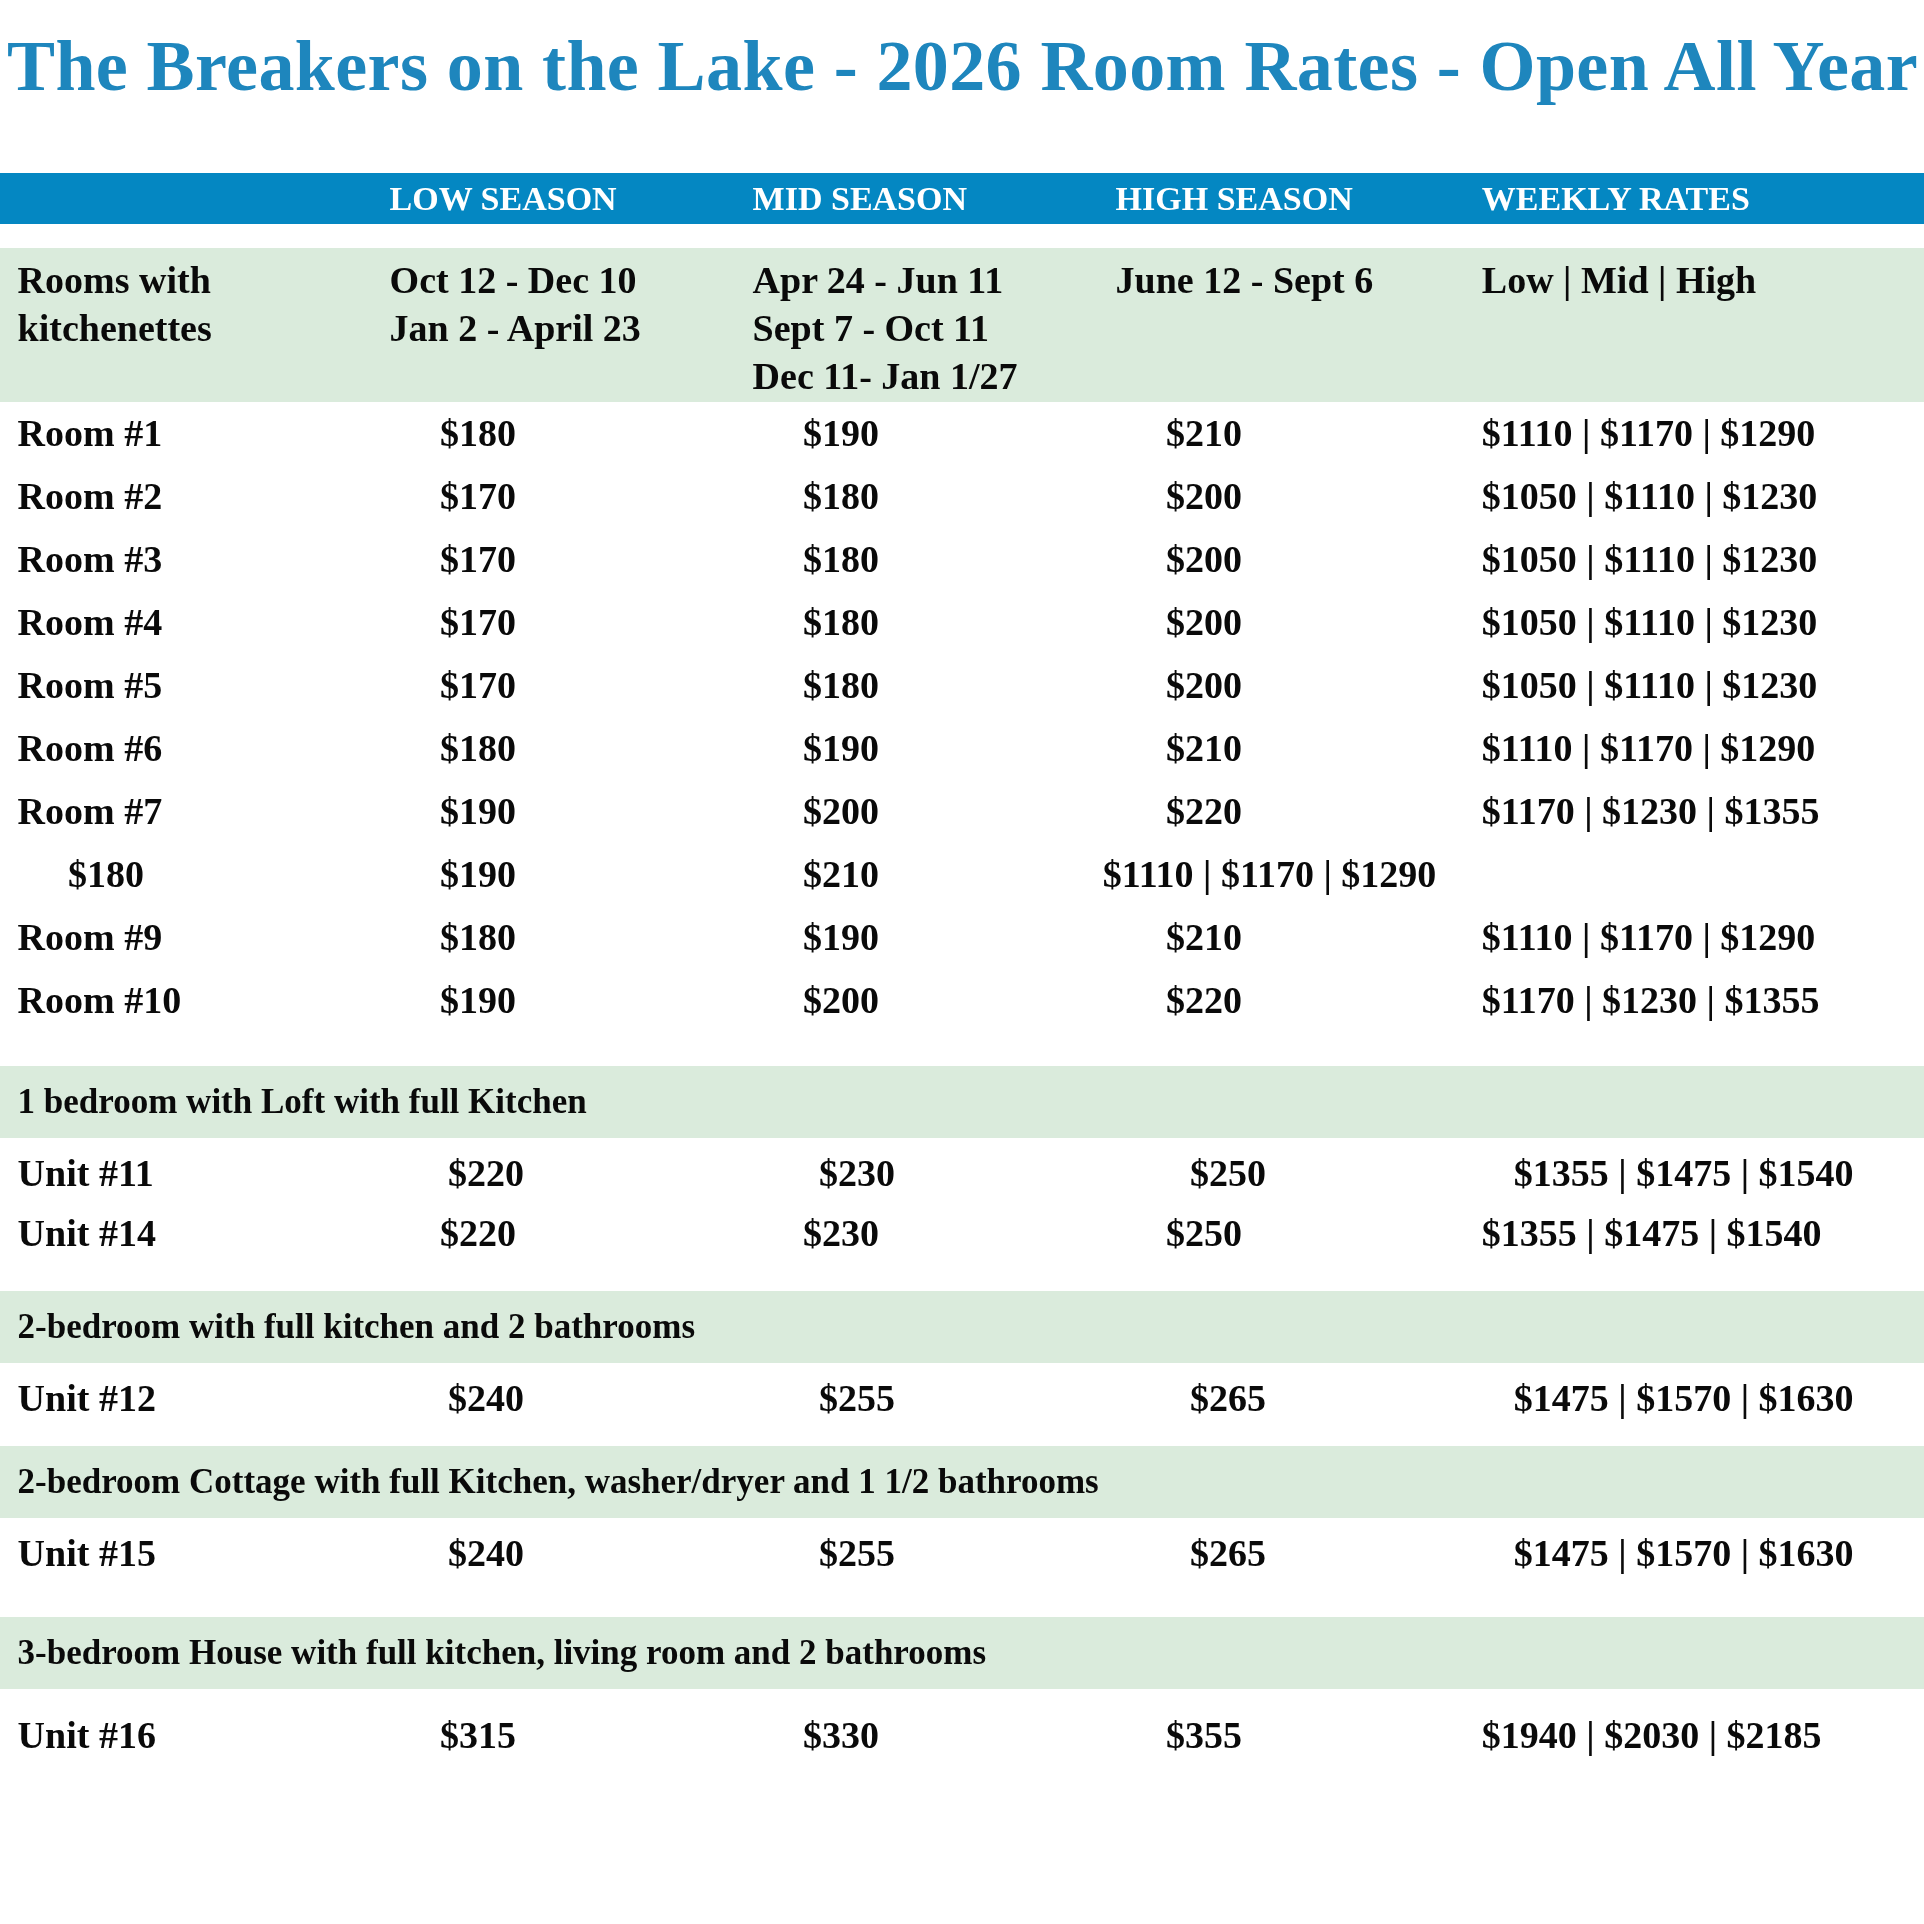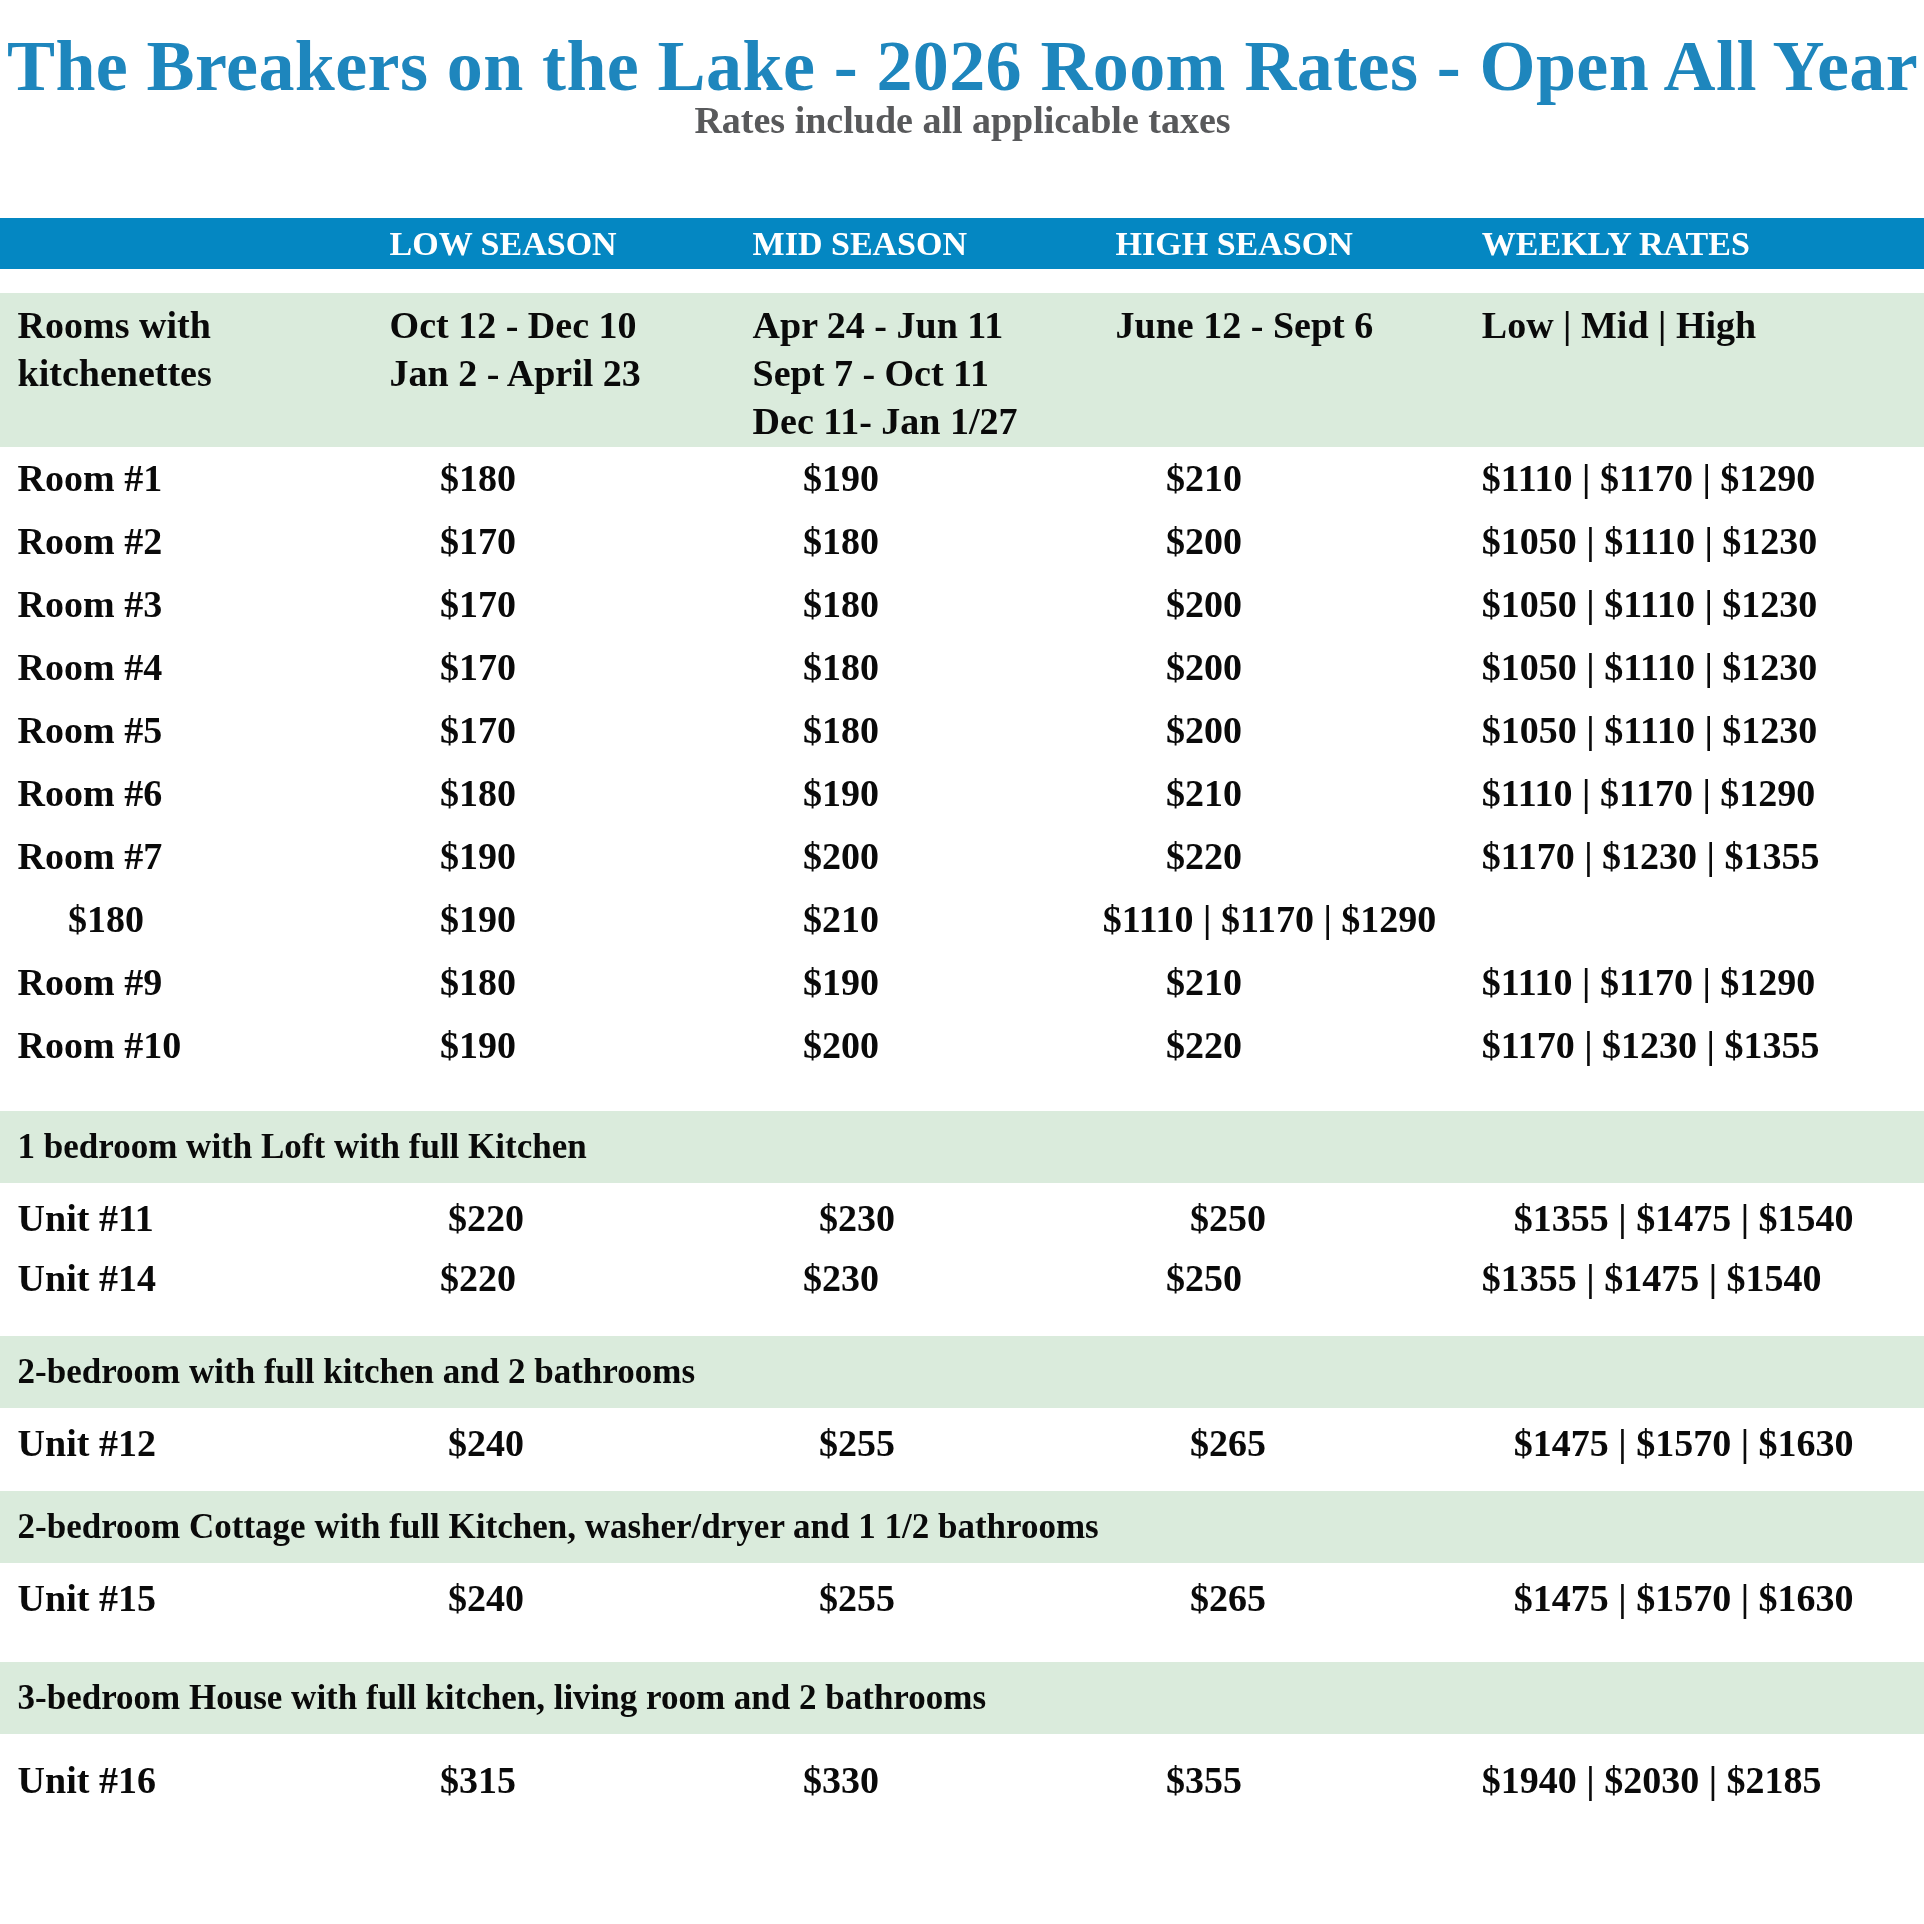--- a/index.html
+++ b/index.html
@@ -84,21 +84,20 @@
   .mt-band3       { margin-top: 18.4px; }
   .mt-band4       { margin-top: 34px; font-family: Liberation Serif, serif; }
   .mt-unit16      { margin-top: 16px; }
 </style>
 </head>
 <body>
 
 <div class="page">
 
   <h1 class="doc-title">The Breakers on the Lake - 2026 Room Rates - Open All Year</h1>
-  <div class="doc-subtitle">Rates include all applicable taxes</div>
 
   <div class="row5 header-bar">
     <div class="pad"></div>
     <div class="pad">LOW SEASON</div>
     <div class="pad">MID SEASON</div>
     <div class="pad">HIGH SEASON</div>
     <div class="padw">WEEKLY RATES</div>
   </div>
 
   <div class="row5 dates-band">

